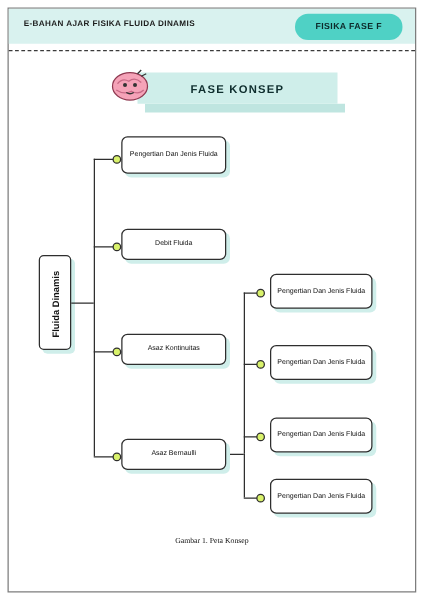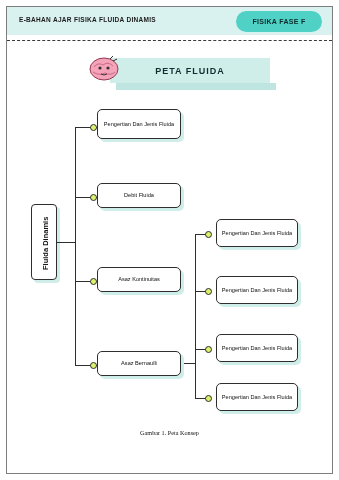--- a/index.html
+++ b/index.html
@@ -168,21 +168,21 @@
   <div class="header">
     <div class="header-title">E-BAHAN AJAR FISIKA FLUIDA DINAMIS</div>
     <div class="fase-pill">
       <span>FISIKA FASE F</span>
     </div>
   </div>
   <div class="dash-rule"></div>
 
   <div class="banner-shadow"></div>
   <div class="banner">
-    <div class="banner-text">PETA FLUIDA</div>
+    <div class="banner-text">FASE KONSEP</div>
   </div>
   <div class="brain">
     <svg width="32" height="30" viewBox="0 0 32 30">
       <ellipse cx="16" cy="14" rx="14" ry="11" fill="#f5a3b8" stroke="#8f3b52" stroke-width="1"></ellipse>
       <path d="M6 12 q4 -5 9 -2 q5 -4 10 1" fill="none" stroke="#c76a86" stroke-width="1"></path>
       <path d="M5 17 q6 4 12 1 q6 3 10 -1" fill="none" stroke="#c76a86" stroke-width="1"></path>
       <circle cx="12" cy="13" r="1.6" fill="#333"></circle>
       <circle cx="20" cy="13" r="1.6" fill="#333"></circle>
       <path d="M13 19 q3 2 6 0" fill="none" stroke="#333" stroke-width="1"></path>
       <path d="M22 4 l3 -3 M25 6 l4 -2" stroke="#333" stroke-width="1"></path>

